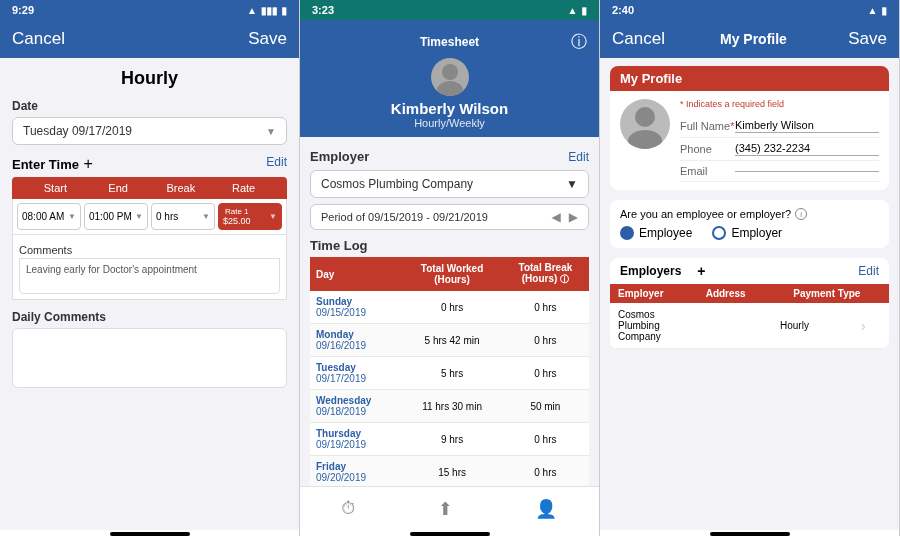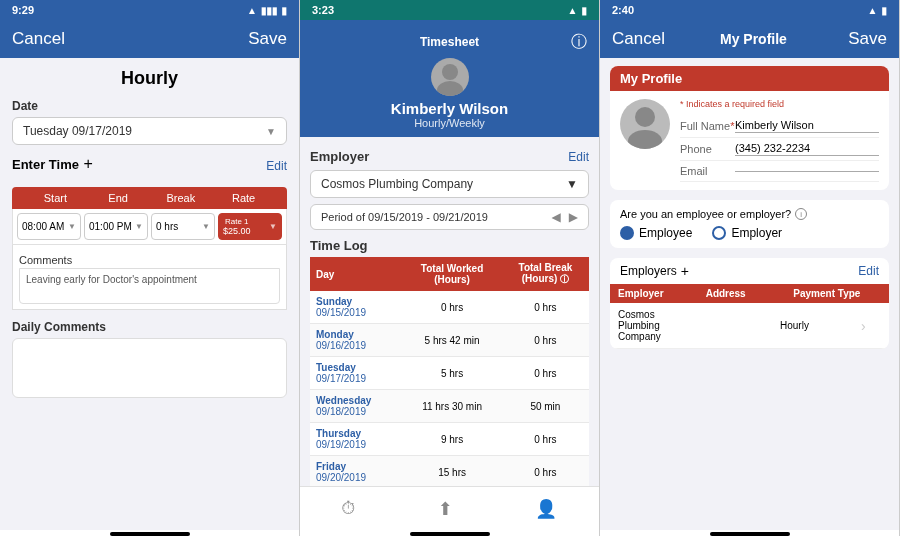--- a/index.html
+++ b/index.html
@@ -102,23 +102,23 @@
       color: #333;
       display: flex;
       align-items: center;
       justify-content: space-between;
       margin-bottom: 10px;
     }
     .select-input .chevron { color: #888; font-size: 10px; }
 
     .enter-time-row {
       display: flex;
-      align-items: flex-end;
-      justify-content: space-between;
-      margin-bottom: 14px;
+      align-items: flex-start;
+      justify-content: space-between;
+      margin-bottom: 4px;
     }
     .enter-time-label {
       font-size: 13px;
       font-weight: 600;
       color: #000;
     }
     .enter-time-plus { color: #000; font-weight: 300; font-size: 16px; }
     .edit-link { color: #2d5fa6; font-size: 12px; }
 
     .time-table-header {
@@ -420,23 +420,23 @@
     }
     .employers-header {
       display: flex;
       align-items: center;
       justify-content: space-between;
       padding: 5px 10px;
     }
     .employers-title-row {
       display: flex;
       align-items: center;
-      gap: 4px;
+      gap: 16px;
       font-size: 12px;
-      font-weight: 400;
+      font-weight: 700;
       color: #000;
     }
     .plus-btn { font-size: 14px; color: #000; }
     .employers-table { width: 100%; }
     .employers-table-header {
       background: #c0392b;
       display: grid;
       grid-template-columns: 1fr 1fr 1fr;
       padding: 4px 8px;
     }

